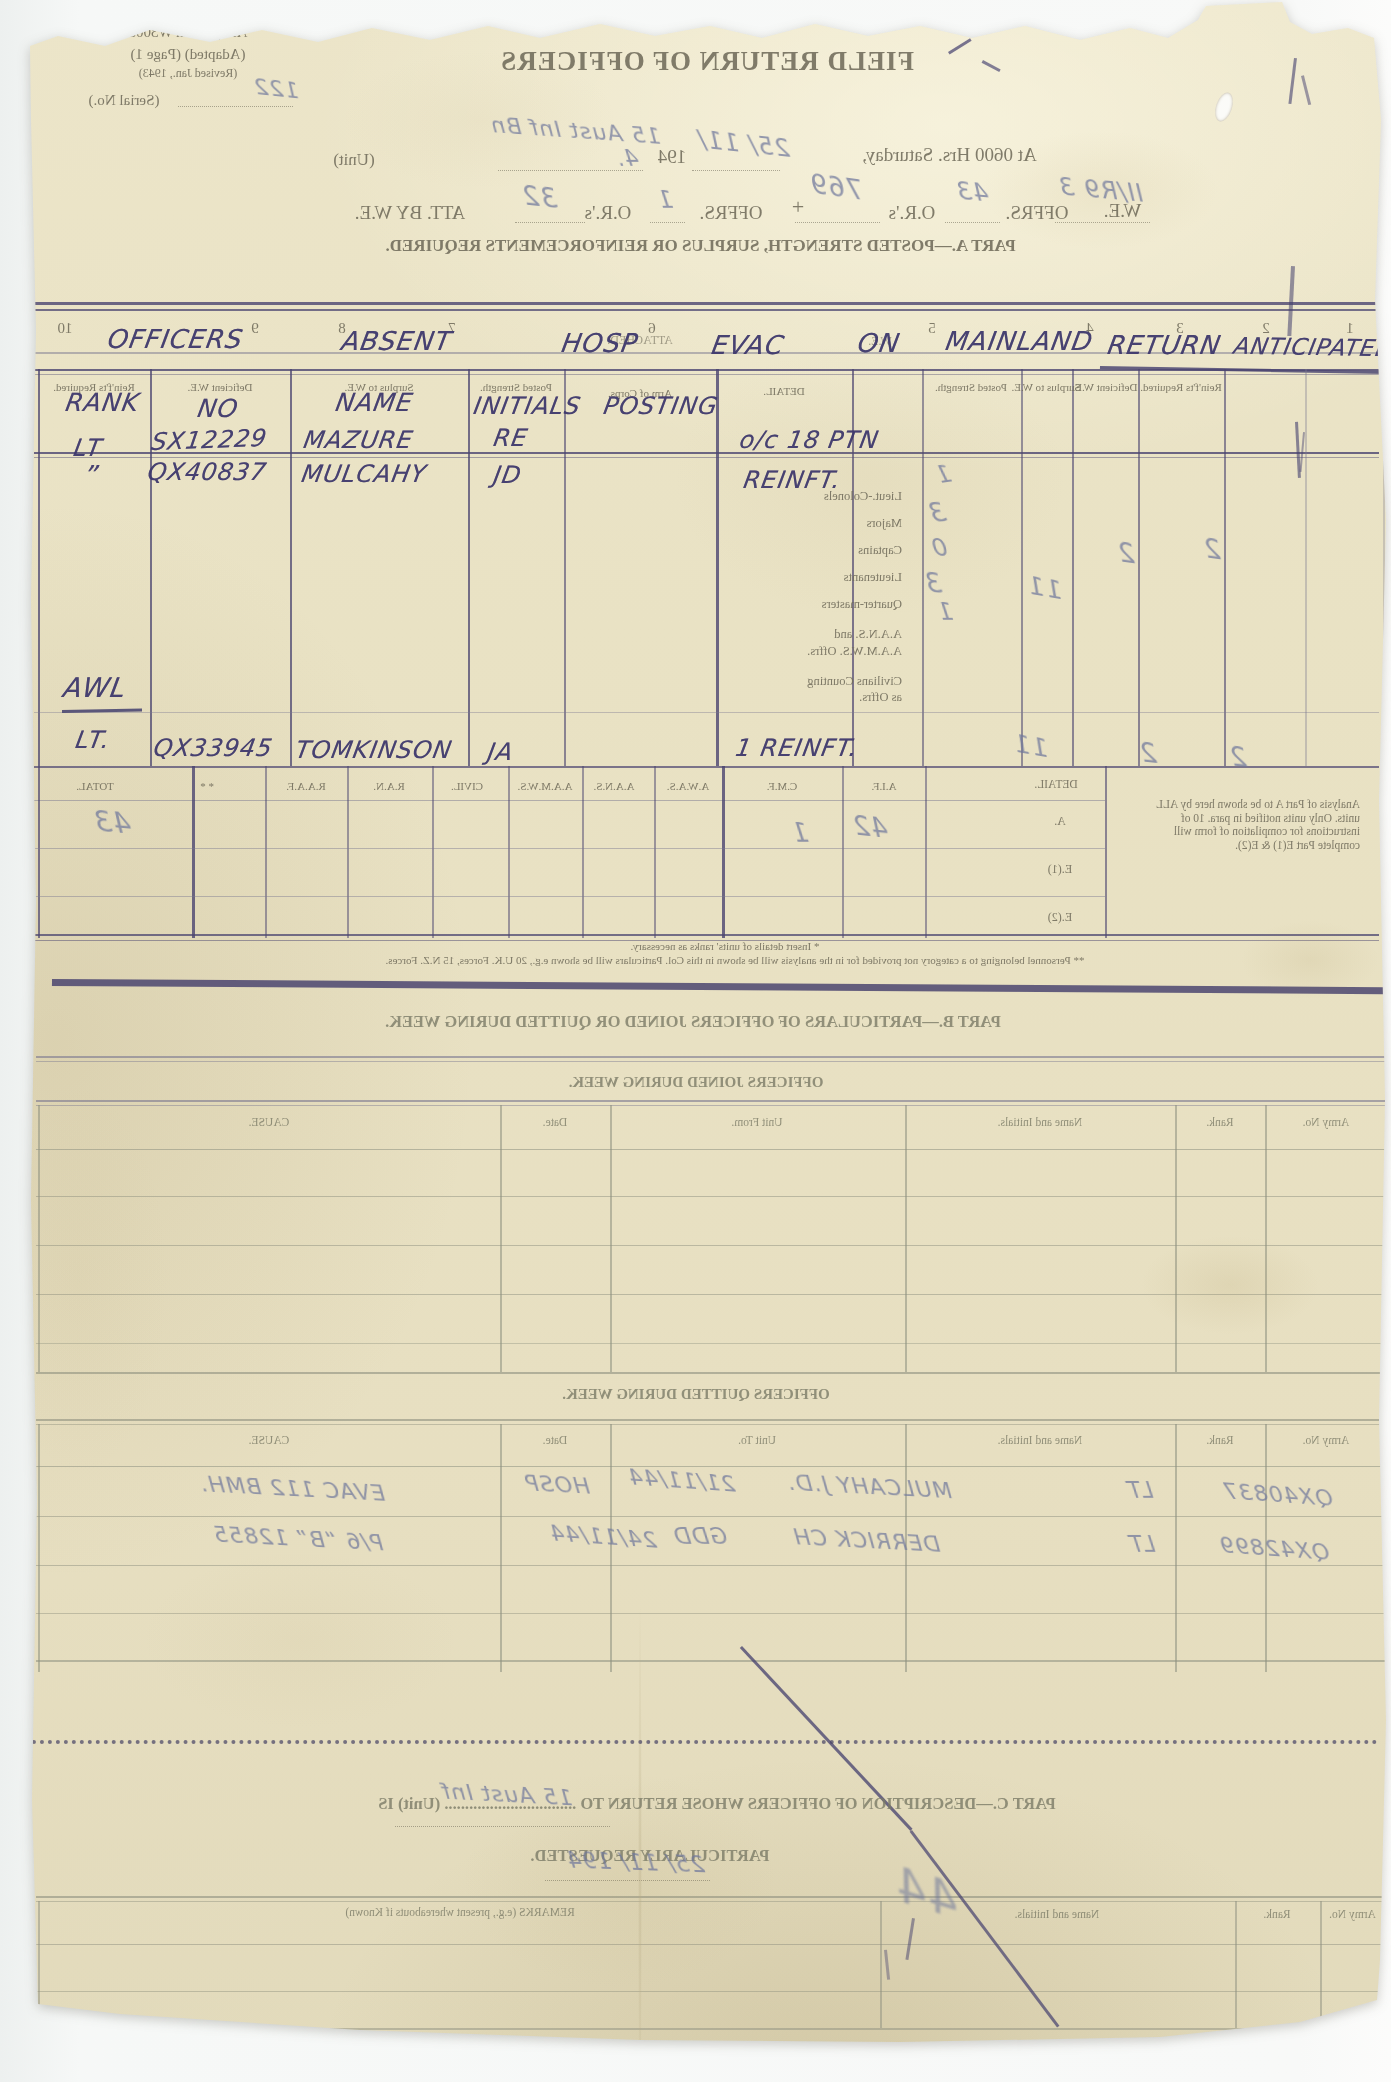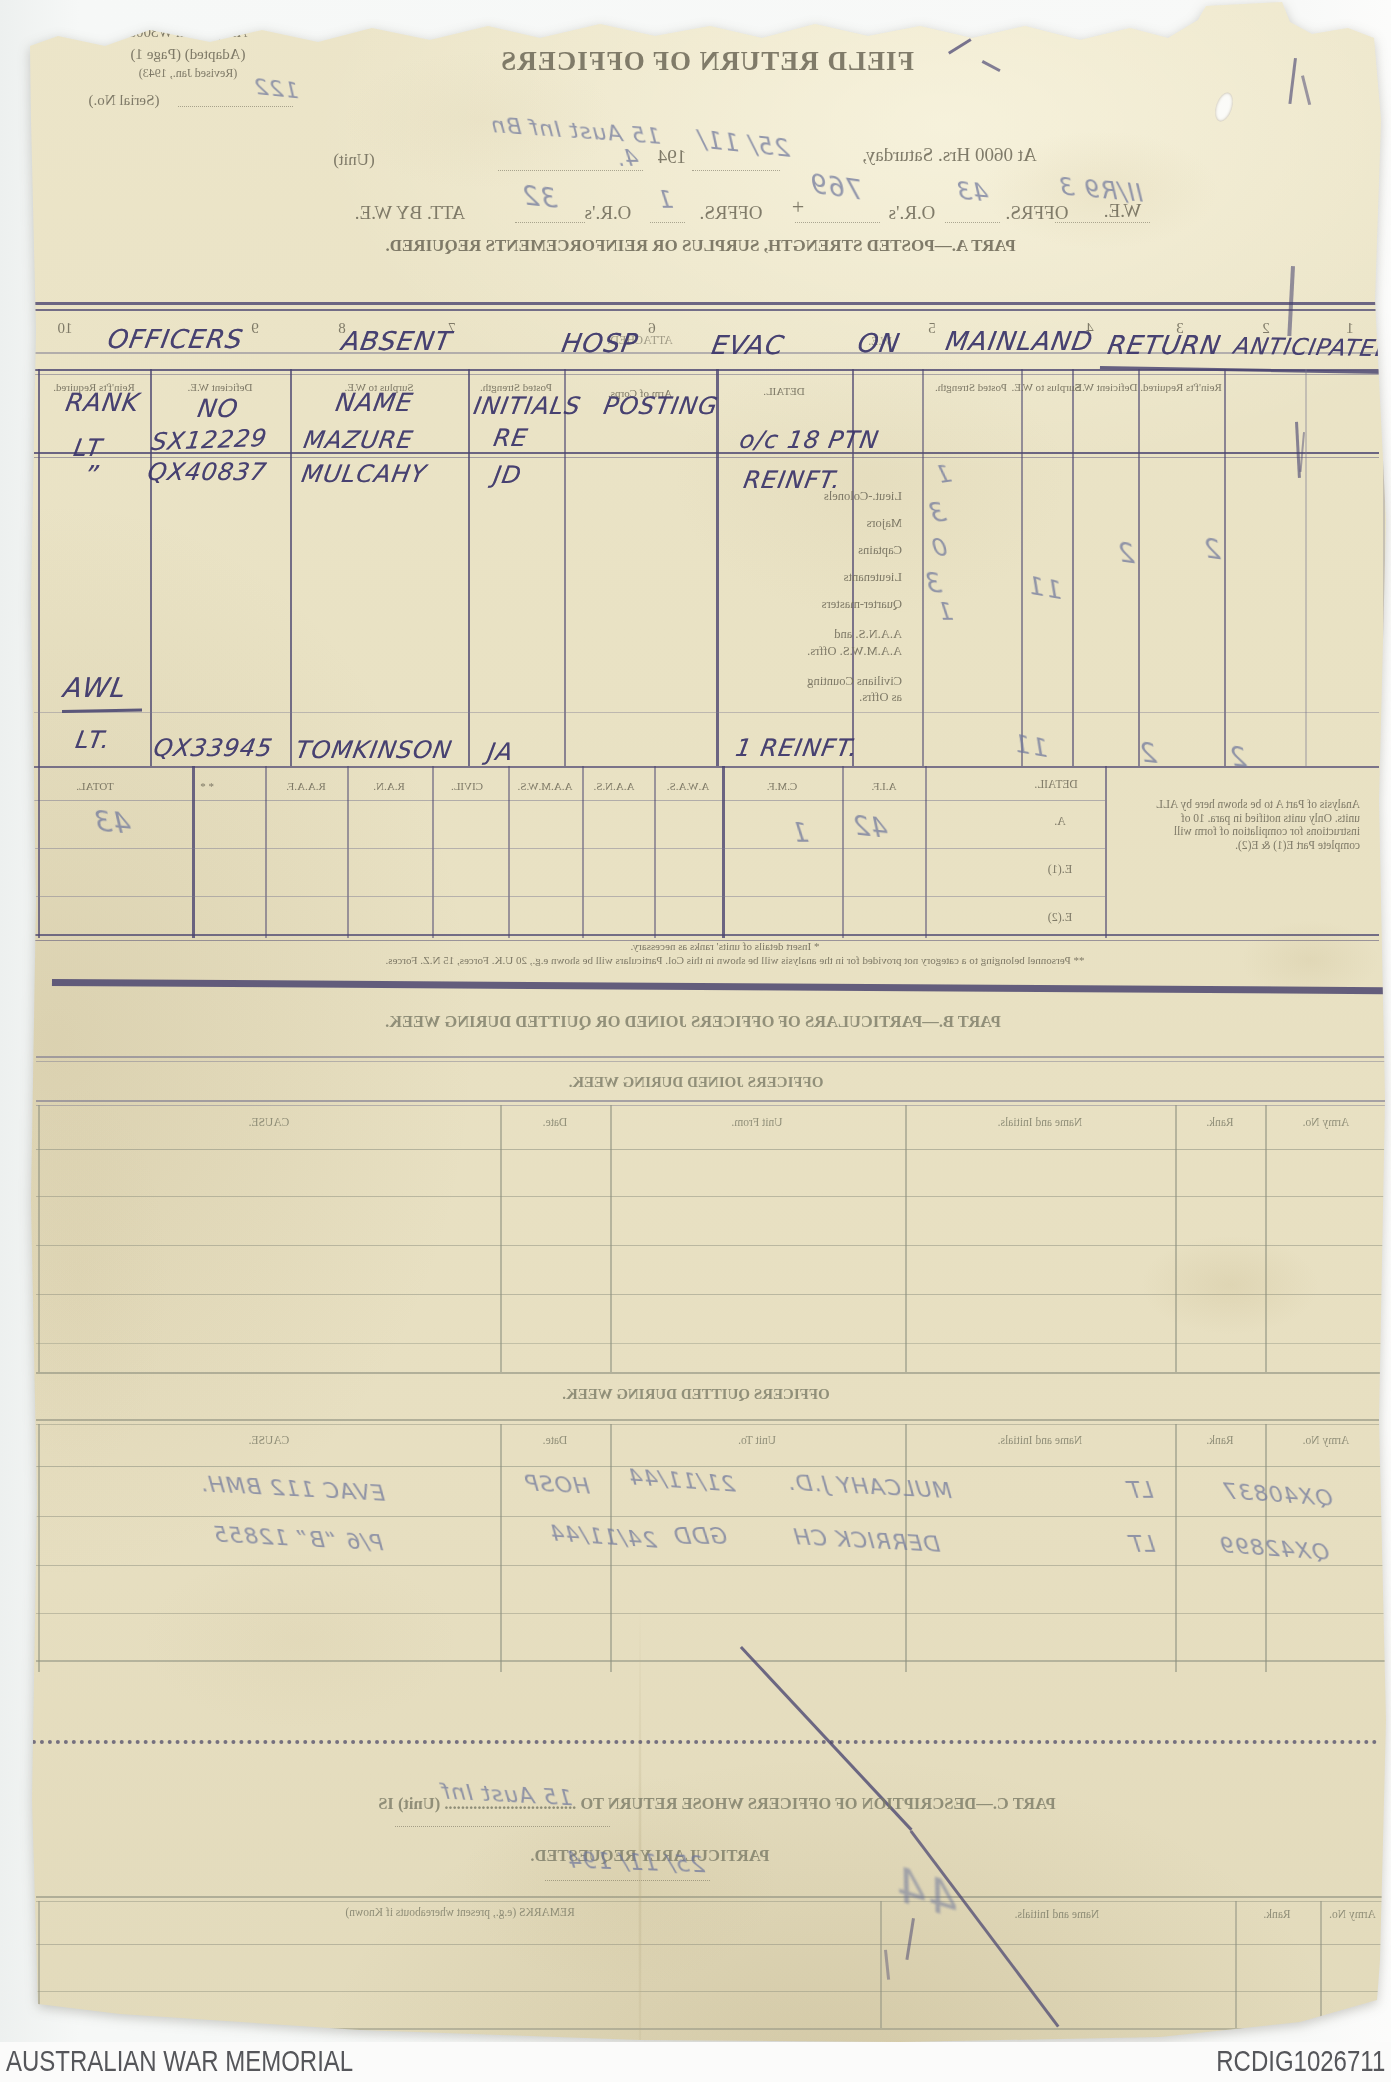--- a/index.html
+++ b/index.html
@@ -321,17 +321,13 @@
     <span class="bw" style="left:764px;top:1528px;width:205px;font-size:22px;--r:-3deg;">DERRICK  CH</span>
     <span class="bw" style="left:1122px;top:1532px;width:40px;font-size:22px;">LT</span>
     <span class="bw" style="left:1214px;top:1536px;width:120px;font-size:22px;--r:-4deg;">QX42899</span>
     <span class="bw" style="left:432px;top:1782px;width:150px;font-size:22px;--r:-3deg;">15 Aust Inf</span>
     <span class="bw" style="left:548px;top:1850px;width:175px;font-size:22px;--r:-2deg;">25/ 11/ 194</span>
     <span class="bw" style="left:872px;top:1864px;width:110px;font-size:48px;--r:-18deg;filter:blur(1px);color:rgba(110,118,155,.55);">44</span>
 
   </div>
  </div>
 
- <div class="footer">
-   <span class="f-left">AUSTRALIAN WAR MEMORIAL</span>
-   <span class="f-right">RCDIG1026711</span>
- </div>
 </div>
 
 </body></html>

